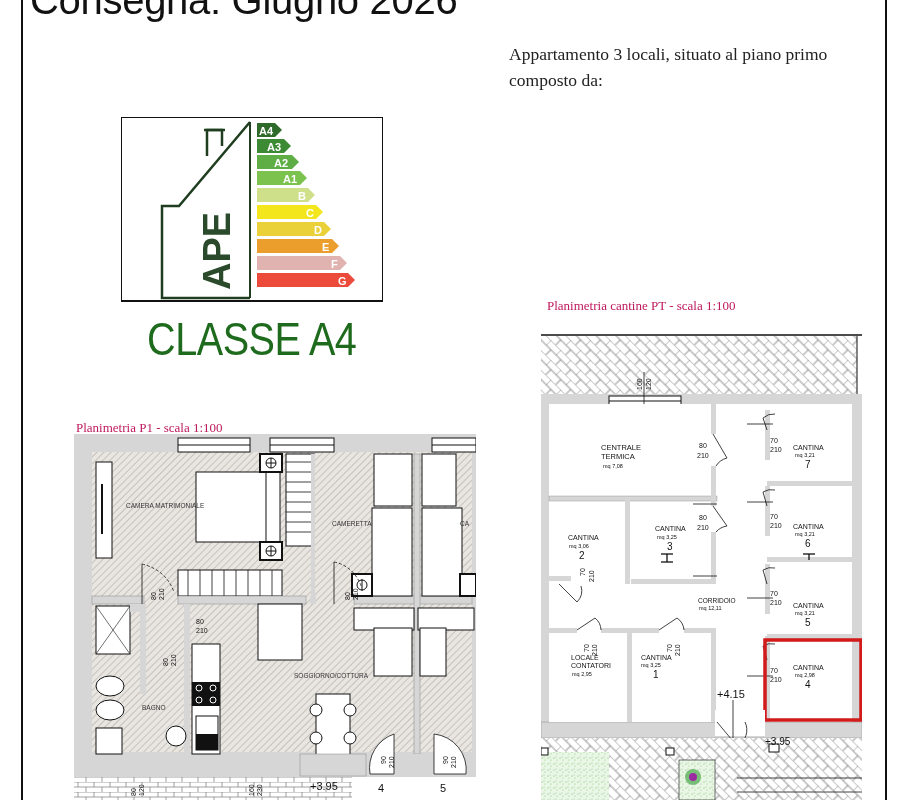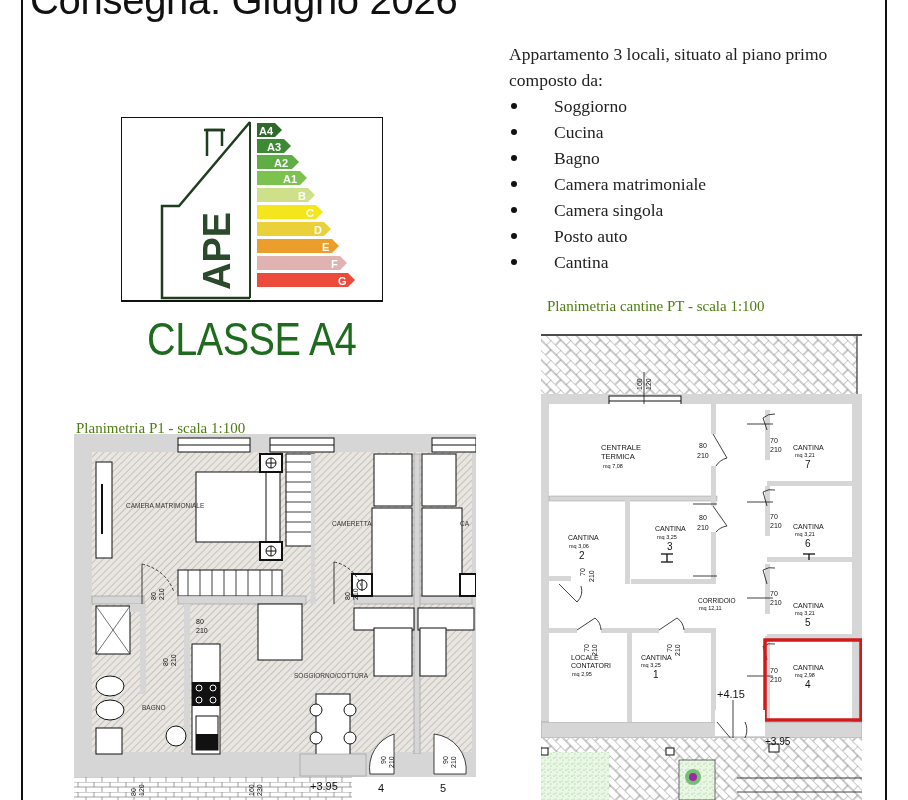--- a/index.html
+++ b/index.html
@@ -7,47 +7,38 @@
   .frame-l { position:absolute; left:21px; top:0; width:1.5px; height:800px; background:#111; }
   .frame-r { position:absolute; left:885px; top:0; width:1.5px; height:800px; background:#111; }
   .title { position:absolute; left:30px; top:-22px; font-size:40px; font-family:"Liberation Sans", sans-serif; letter-spacing:-0.3px; white-space:nowrap; color:#111; }
   .desc { position:absolute; left:509px; top:42px; width:370px; font-family:"Liberation Serif", serif; font-size:17.5px; line-height:25.5px; color:#222; }
   .desc .intro { display:block; }
   .desc ul { list-style:none; margin:0; padding:0; }
   .desc li { position:relative; padding-left:45px; line-height:26px; }
   .desc li::before { content:""; position:absolute; left:2px; top:10px; width:6px; height:6px; border-radius:50%; background:#111; }
   .ape-box { position:absolute; left:121px; top:117px; width:260px; height:182px; border:1.5px solid #111; border-bottom-width:2px; background:#fff; }
   .classe { position:absolute; left:147px; top:312px; font-size:46px; color:#1e6b1e; letter-spacing:-0.5px; font-family:"Liberation Sans", sans-serif; transform:scaleX(0.86); transform-origin:left top; white-space:nowrap; }
-  .cap { position:absolute; font-family:"Liberation Serif", serif; font-size:15px; color:#4d7c0f; white-space:nowrap; }
+  .cap { position:absolute; font-family:"Liberation Serif", serif; font-size:13px; color:#be185d; white-space:nowrap; }
   .cap-p1 { left:76px; top:396px;margin-top:24px; }
   .cap-pt { left:547px; top:298px; }
   .plan { position:absolute; }
   .plan-p1 { left:74px; top:432px; width:402px; height:368px; }
   .plan-pt { left:541px; top:330px; width:288px; height:470px; }
   svg text { font-family:"Liberation Sans", sans-serif; }
 </style>
 </head>
 <body>
 
 <div class="frame-l"></div>
 <div class="frame-r"></div>
 
 <div class="title">Consegna: Giugno 2026</div>
 
 <div class="desc">
   <span class="intro">Appartamento 3 locali, situato al piano primo composto da:</span>
-  <ul>
-    <li>Soggiorno</li>
-    <li>Cucina</li>
-    <li>Bagno</li>
-    <li>Camera matrimoniale</li>
-    <li>Camera singola</li>
-    <li>Posto auto</li>
-    <li>Cantina</li>
-  </ul>
 </div>
 
 <div class="ape-box">
   <svg width="260" height="182" viewBox="0 0 260 182">
 
     <polyline points="128,4 57,88 40,88 40,180 128,180" fill="none" stroke="#1f3d1f" stroke-width="2.5"></polyline>
     <polyline points="128,4 128,180" fill="none" stroke="#1f3d1f" stroke-width="2"></polyline>
     <polyline points="85,38 85,12 100,12 100,28" fill="none" stroke="#1f3d1f" stroke-width="2.5"></polyline>
     <line x1="82" y1="12" x2="103" y2="12" stroke="#1f3d1f" stroke-width="2.5"></line>
     <text x="0" y="0" transform="translate(108,172) rotate(-90)" font-size="38" font-weight="bold" fill="#2b4a2b">APE</text>

